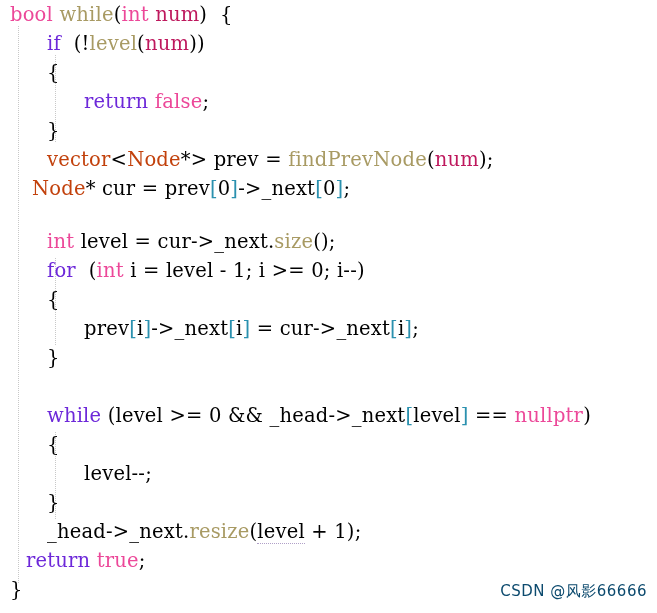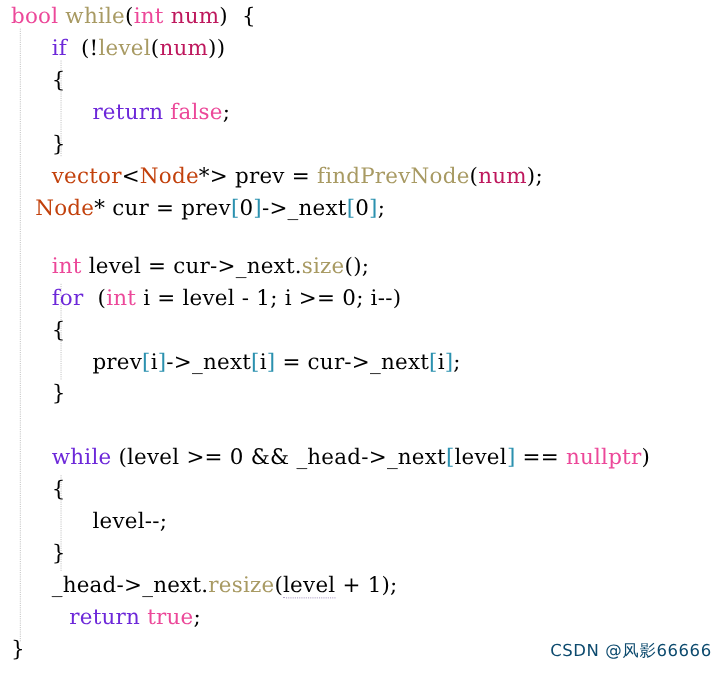--- a/index.html
+++ b/index.html
@@ -92,19 +92,19 @@
       <div class="code-line" style="padding-left: 47px;"><span class="t-ctl">for</span><span class="t-plain">  (</span><span class="t-kw">int</span><span class="t-plain"> i = level - 1; i &gt;= 0; i--)</span></div>
       <div class="code-line" style="padding-left: 47px;"><span class="t-plain">{</span></div>
       <div class="code-line" style="padding-left: 84px;"><span class="t-plain">prev</span><span class="t-brk">[</span><span class="t-plain">i</span><span class="t-brk">]</span><span class="t-plain">-&gt;_next</span><span class="t-brk">[</span><span class="t-plain">i</span><span class="t-brk">]</span><span class="t-plain"> = cur-&gt;_next</span><span class="t-brk">[</span><span class="t-plain">i</span><span class="t-brk">]</span><span class="t-plain">;</span></div>
       <div class="code-line" style="padding-left: 47px;"><span class="t-plain">}</span></div>
       <div class="code-line" style="padding-left: 10px;">&nbsp;</div>
       <div class="code-line" style="padding-left: 47px;"><span class="t-ctl">while</span><span class="t-plain"> (level &gt;= 0 &amp;&amp; _head-&gt;_next</span><span class="t-brk">[</span><span class="t-plain">level</span><span class="t-brk">]</span><span class="t-plain"> == </span><span class="t-kw">nullptr</span><span class="t-plain">)</span></div>
       <div class="code-line" style="padding-left: 47px;"><span class="t-plain">{</span></div>
       <div class="code-line" style="padding-left: 84px;"><span class="t-plain">level--;</span></div>
       <div class="code-line" style="padding-left: 47px;"><span class="t-plain">}</span></div>
       <div class="code-line" style="padding-left: 47px;"><span class="t-plain">_head-&gt;_next.</span><span class="t-fn">resize</span><span class="t-plain">(</span><span class="t-hint">level</span><span class="t-plain"> + 1);</span></div>
-      <div class="code-line" style="padding-left: 63px;"><span class="t-ctl">return</span><span class="t-plain"> </span><span class="t-kw">true</span><span class="t-plain">;</span></div>
+      <div class="code-line" style="padding-left: 26px;"><span class="t-ctl">return</span><span class="t-plain"> </span><span class="t-kw">true</span><span class="t-plain">;</span></div>
       <div class="code-line" style="padding-left: 10px;"><span class="t-plain">}</span></div>
     </div>
 
   <div id="watermark">CSDN @风影66666</div>
 
 </div>
 
 </body></html>

